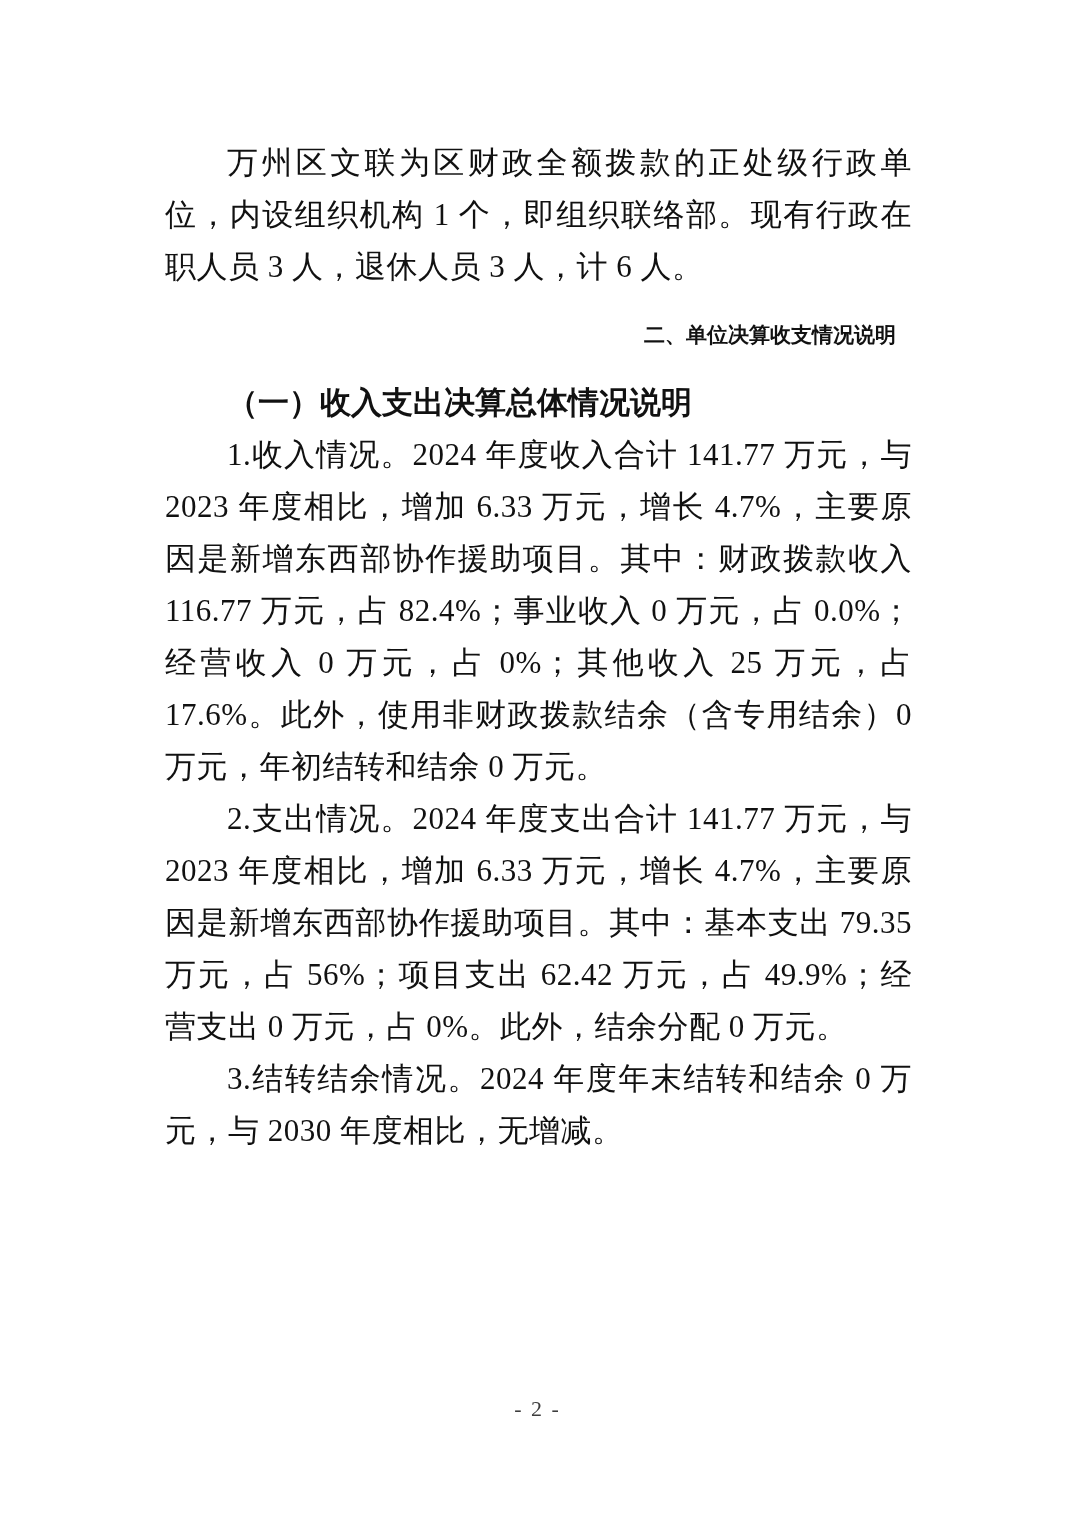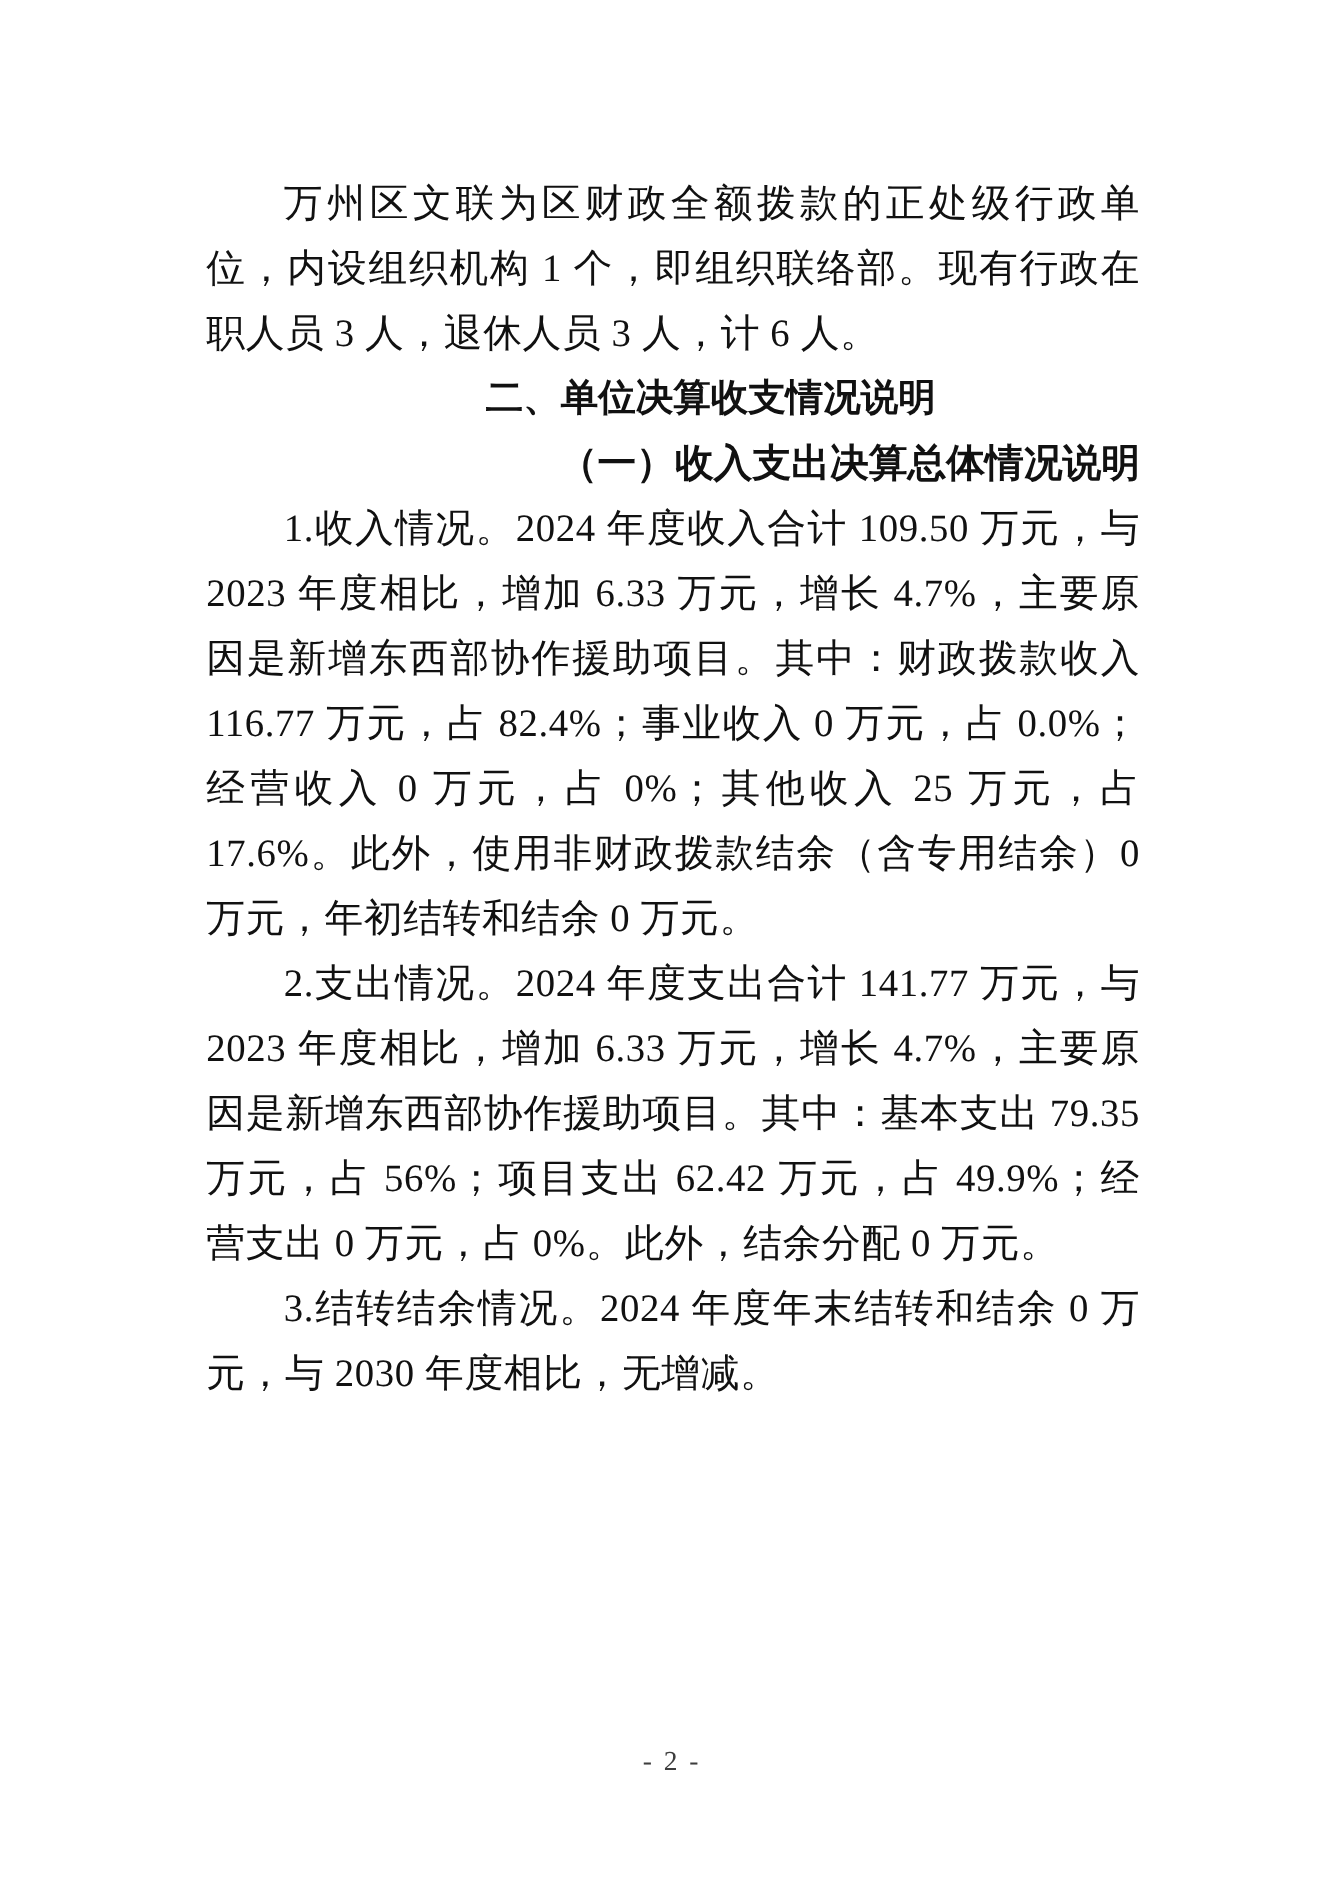--- a/index.html
+++ b/index.html
@@ -26,36 +26,36 @@
     text-align: justify;
     text-justify: inter-character;
   }
   .para {
     margin: 0;
     text-indent: 2em;
     font-weight: normal;
     letter-spacing: 0.5px;
   }
   .heading-l1 {
-    margin: 0;
+    margin: 16px;
     text-indent: 2em;
-    font-size: 30px;
+    font-size: 21px;
     line-height: 52px;
     font-weight: bold;
     font-family: "Liberation Sans", "DejaVu Sans", sans-serif;
-    text-align: center;
+    text-align: right;
   }
   .heading-l2 {
     margin: 0;
     text-indent: 2em;
     font-size: 31px;
     line-height: 52px;
     font-weight: bold;
     font-family: "Liberation Serif", "DejaVu Serif", serif;
-    text-align: right;
+    text-align: left;
   }
   .footer {
     position: absolute;
     left: 0;
     top: 1396px;
     width: 100%;
     text-align: center;
   }
   .page-number {
     font-size: 22px;
@@ -65,21 +65,21 @@
   }
 </style>
 </head>
 <body>
 
 <div class="page">
   <div class="content">
     <p class="para">万州区文联为区财政全额拨款的正处级行政单位，内设组织机构 1 个，即组织联络部。现有行政在职人员 3 人，退休人员 3 人，计 6 人。</p>
     <h2 class="heading-l1">二、单位决算收支情况说明</h2>
     <h3 class="heading-l2">（一）收入支出决算总体情况说明</h3>
-    <p class="para">1.收入情况。2024 年度收入合计 109.50 万元，与 2023 年度相比，增加 6.33 万元，增长 4.7%，主要原因是新增东西部协作援助项目。其中：财政拨款收入 116.77 万元，占 82.4%；事业收入 0 万元，占 0.0%；经营收入 0 万元，占 0%；其他收入 25 万元，占 17.6%。此外，使用非财政拨款结余（含专用结余）0 万元，年初结转和结余 0 万元。</p>
+    <p class="para">1.收入情况。2024 年度收入合计 141.77 万元，与 2023 年度相比，增加 6.33 万元，增长 4.7%，主要原因是新增东西部协作援助项目。其中：财政拨款收入 116.77 万元，占 82.4%；事业收入 0 万元，占 0.0%；经营收入 0 万元，占 0%；其他收入 25 万元，占 17.6%。此外，使用非财政拨款结余（含专用结余）0 万元，年初结转和结余 0 万元。</p>
     <p class="para">2.支出情况。2024 年度支出合计 141.77 万元，与 2023 年度相比，增加 6.33 万元，增长 4.7%，主要原因是新增东西部协作援助项目。其中：基本支出 79.35 万元，占 56%；项目支出 62.42 万元，占 49.9%；经营支出 0 万元，占 0%。此外，结余分配 0 万元。</p>
     <p class="para">3.结转结余情况。2024 年度年末结转和结余 0 万元，与 2030 年度相比，无增减。</p>
   </div>
 
   <div class="footer">
     <span class="page-number">- 2 -</span>
   </div>
 </div>
 
 </body></html>

